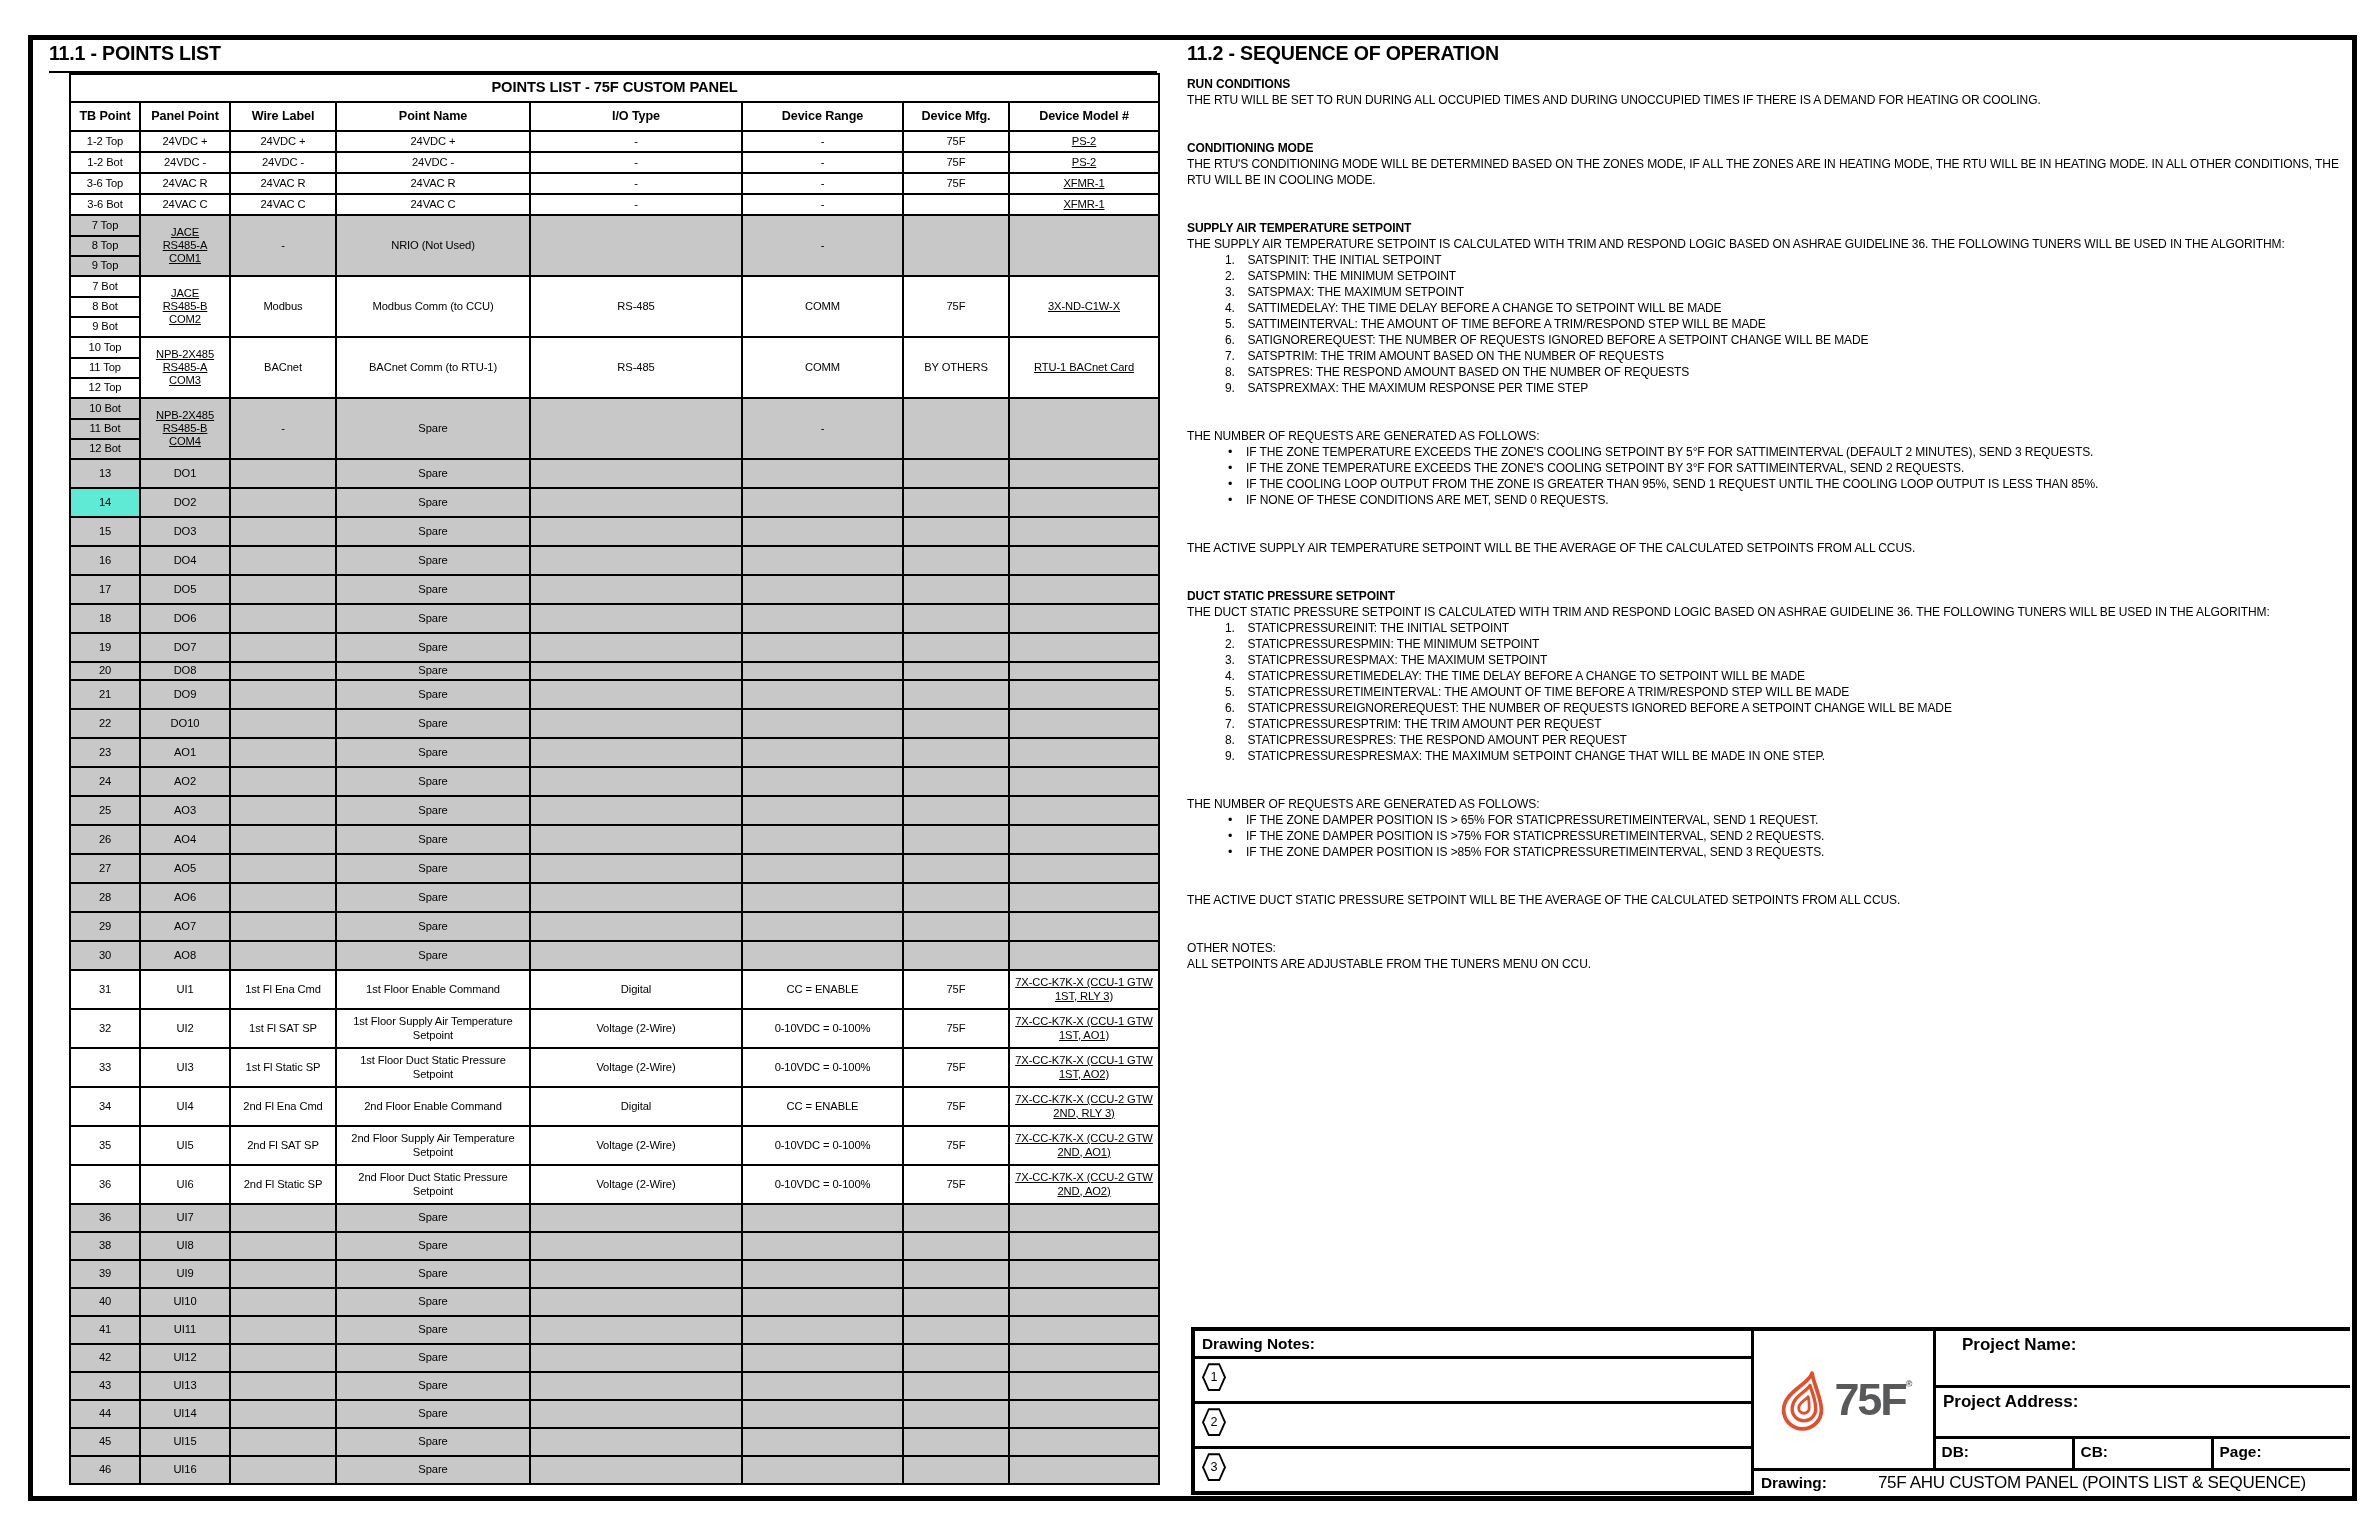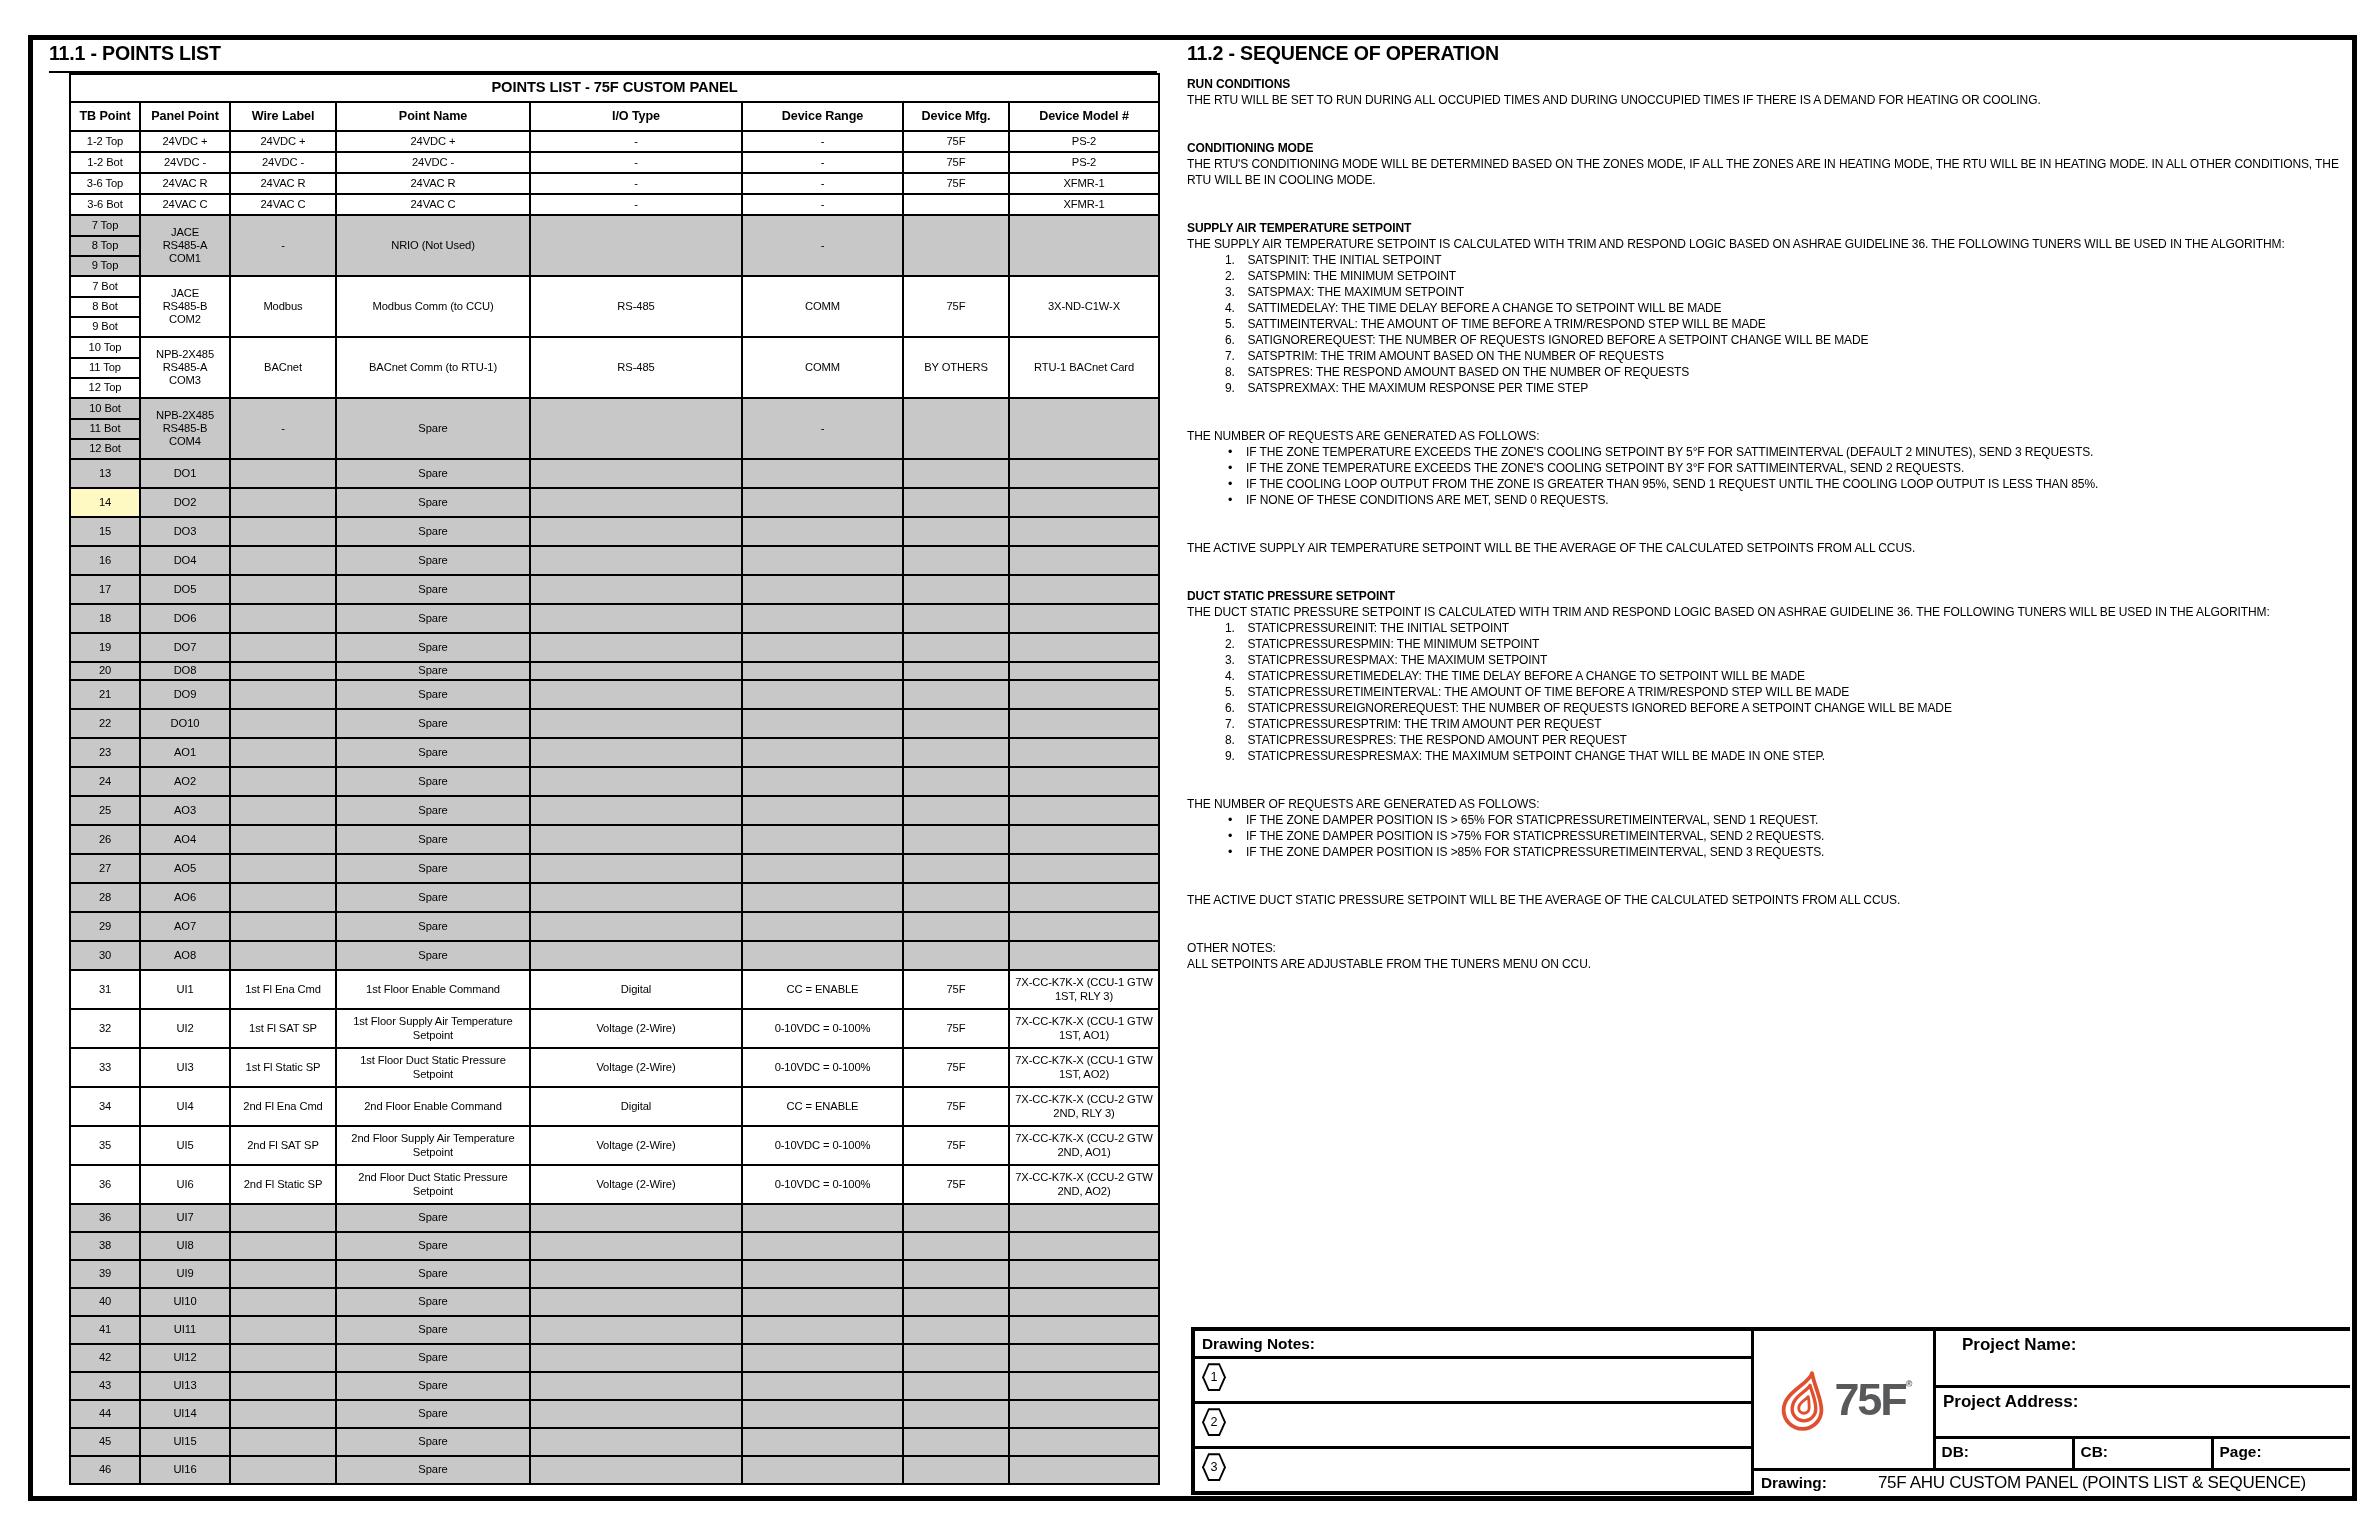--- a/index.html
+++ b/index.html
@@ -14,21 +14,21 @@
 
   
   #points-table{position:absolute;left:69px;top:73px;border-collapse:collapse;table-layout:fixed;width:1089px;letter-spacing:-0.1px;}
   #points-table td,#points-table th{border:2.1px solid #000;text-align:center;vertical-align:middle;padding:0.7px 2.8px;font-size:11.2px;line-height:1.18;white-space:pre-line;box-sizing:border-box;overflow:hidden;}
   #points-table .t-title{font-weight:bold;font-size:14.7px;height:28px;}
   #points-table th{font-weight:bold;font-size:12.6px;height:29px;}
   #points-table td.tbgroup{padding:0;}
   .subwrap{display:flex;flex-direction:column;justify-content:stretch;}
   .subwrap .sub{flex:1;display:flex;align-items:center;justify-content:center;border-bottom:2.1px solid #000;}
   .subwrap .sub:last-child{border-bottom:none;}
-  .small{font-size:10.5px;}
+  .small{font-size:10.5px;text-decoration:underline;}
 
   
   #seq{position:absolute;left:1187px;top:76px;width:1166px;font-size:12px;line-height:16px;letter-spacing:-0.1px;}
   .seq-h{font-weight:bold;}
   .gap{margin-top:32px;}
   .seq-li{display:flex;align-items:flex-start;}
   .seq-ol{padding-left:38px;}
   .seq-ol .num{min-width:22.4px;}
   .seq-ul{padding-left:41px;}
   .seq-ul .bullet{min-width:18px;font-size:12.6px;}
@@ -182,21 +182,21 @@
           <td style="background: rgb(200, 200, 200);">13</td>
           <td style="background: rgb(200, 200, 200);">DO1</td>
           <td style="background: rgb(200, 200, 200);"></td>
           <td style="background: rgb(200, 200, 200);">Spare</td>
           <td style="background: rgb(200, 200, 200);"></td>
           <td style="background: rgb(200, 200, 200);"></td>
           <td style="background: rgb(200, 200, 200);"></td>
           <td class="small" style="background: rgb(200, 200, 200);"></td>
         </tr>
         <tr style="height: 29px;">
-          <td style="background: #fef9c3; text-align: center;">14</td>
+          <td style="background: #5eead4; text-align: center;">14</td>
           <td style="background: rgb(200, 200, 200);">DO2</td>
           <td style="background: rgb(200, 200, 200);"></td>
           <td style="background: rgb(200, 200, 200);">Spare</td>
           <td style="background: rgb(200, 200, 200);"></td>
           <td style="background: rgb(200, 200, 200);"></td>
           <td style="background: rgb(200, 200, 200);"></td>
           <td class="small" style="background: rgb(200, 200, 200);"></td>
         </tr>
         <tr style="height: 29px;">
           <td style="background: rgb(200, 200, 200);">15</td>

